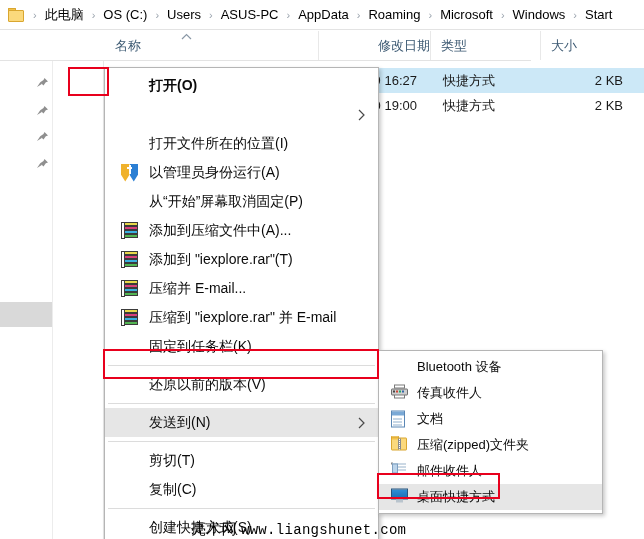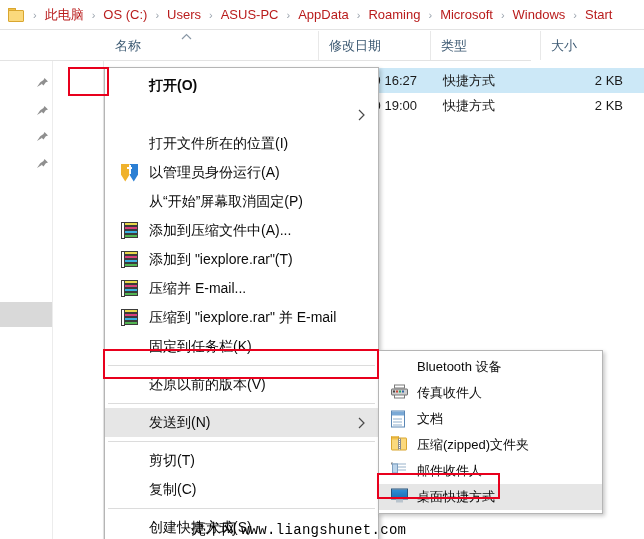--- a/index.html
+++ b/index.html
@@ -34,21 +34,21 @@
   .folder-glyph .tab {
     position: absolute; left: 0; top: 0; width: 8px; height: 3px;
     background: #f2c14a; border: 1px solid #d9a62f; border-bottom: none;
     border-radius: 1px 1px 0 0;
   }
   .folder-glyph .body {
     position: absolute; left: 0; top: 2px; width: 16px; height: 12px;
     background: #fbd97c; border: 1px solid #d9a62f; border-radius: 1px;
   }
   .crumb {
-    font-size: 13px; color: #b91c1c; padding: 0 2px;
+    font-size: 13px; color: #000000; padding: 0 2px;
     flex: 0 0 auto;
   }
   .crumb-sep {
     color: #9aa3ad; font-size: 11px; padding: 0 6px; flex: 0 0 auto;
   }
 
   
   #colheader {
     position: absolute; left: 0; top: 31px; width: 531px; height: 30px;
     background: #ffffff;
@@ -408,21 +408,21 @@
 
   <div id="colheader">
     <div class="colcell first" style="left:105px; width:213px;">
       <span>名称</span>
     </div>
     <div id="sortarrow">
       <svg viewBox="0 0 11 8" width="11" height="8">
           <path d="M1 6 L5.5 1.5 L10 6" fill="none" stroke="#8a98a6" stroke-width="1.2"></path>
         </svg>
     </div>
-    <div class="colcell" style="left:318px; width:112px;">
+    <div class="colcell" style="left:318px; width:112px;justify-content:flex-end;">
       <span>修改日期</span>
     </div>
     <div class="colcell" style="left:430px; width:110px;">
       <span>类型</span>
     </div>
     <div class="colcell" style="left:540px; width:104px;">
       <span>大小</span>
     </div>
   </div>
 

